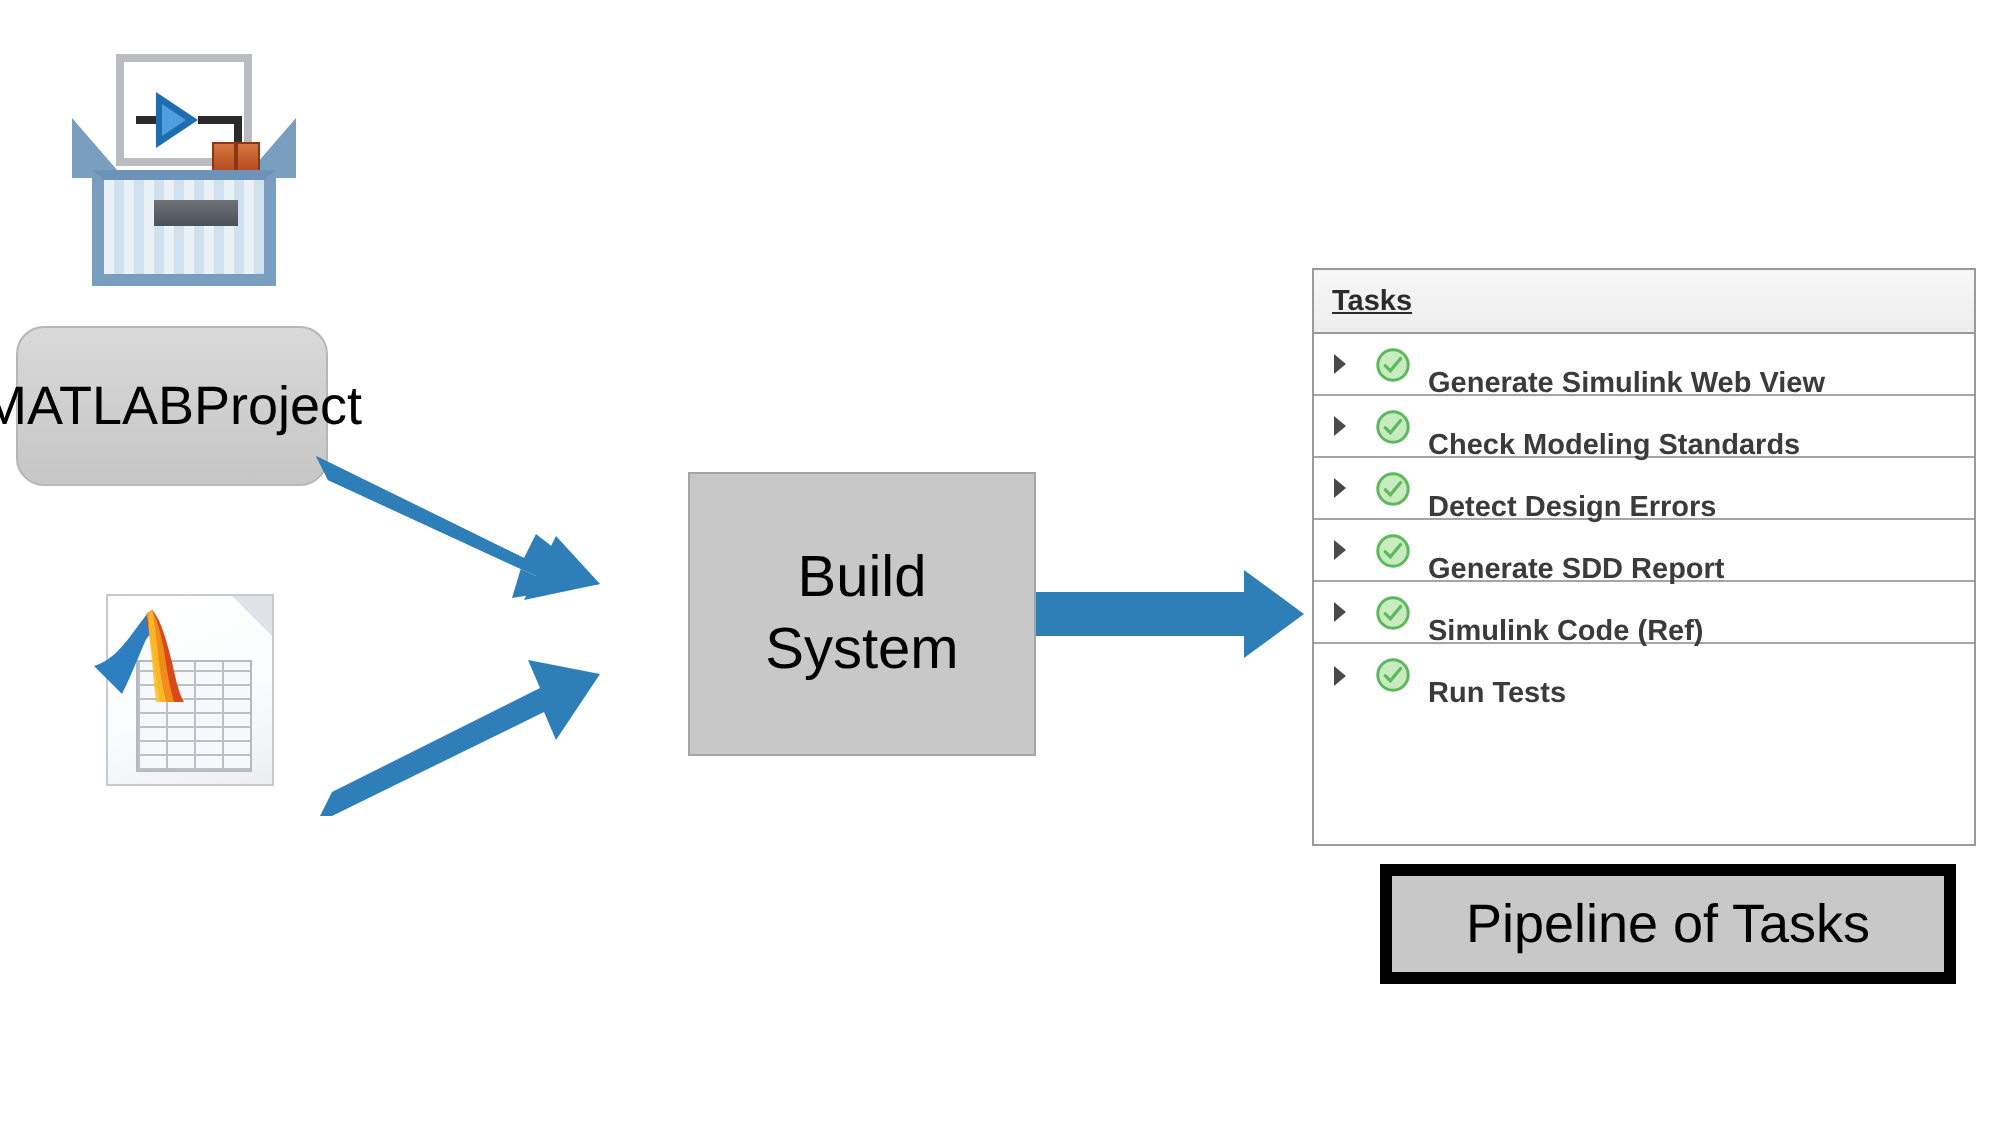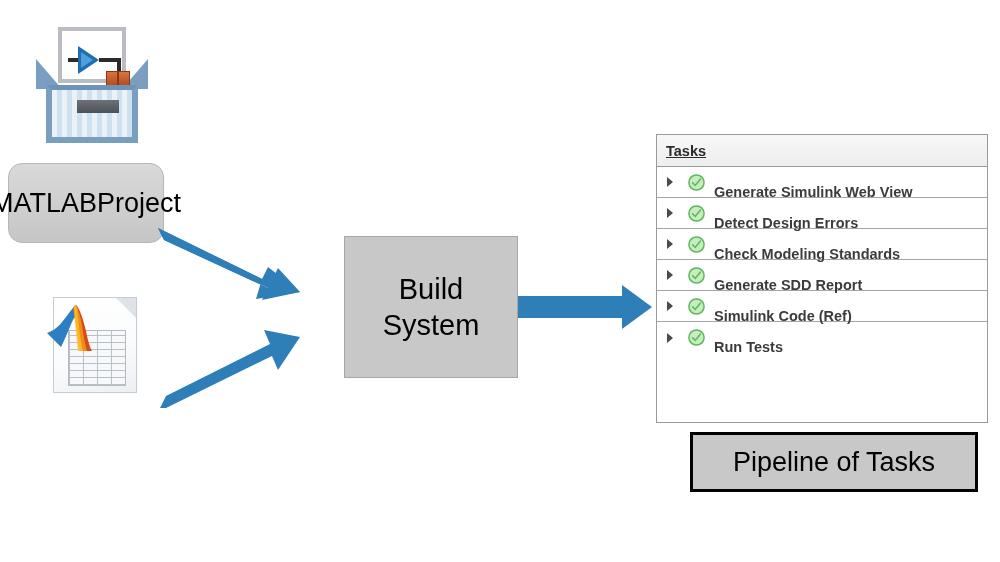--- a/index.html
+++ b/index.html
@@ -314,21 +314,21 @@
   }
 
   
   #pipeline-caption {
     position: absolute;
     left: 690px;
     top: 432px;
     width: 288px;
     height: 60px;
     background: #c8c8c8;
-    border: 3px solid #000000;
+    border: 6px solid #000000;
     box-sizing: border-box;
     display: flex;
     align-items: center;
     justify-content: center;
     font-size: 27px;
     color: #000000;
   }
 </style>
 </head>
 <body>
@@ -415,33 +415,33 @@
         <div class="task-row">
           <div class="expander">
             <i></i>
           </div>
           <div class="status-cell">
             <svg width="17" height="17" viewBox="0 0 17 17">
               <circle cx="8.5" cy="8.5" r="7.6" fill="#C8ECC0" stroke="#5EB85E" stroke-width="1.5"></circle>
               <path d="M4.6 8.8 L7.2 11.4 L12.3 5.2" fill="none" stroke="#5EB85E" stroke-width="1.6" stroke-linecap="round"></path>
             </svg>
           </div>
+          <div class="task-label">Check Modeling Standards</div>
+        </div>
+        <div class="task-row">
+          <div class="expander">
+            <i></i>
+          </div>
+          <div class="status-cell">
+            <svg width="17" height="17" viewBox="0 0 17 17">
+              <circle cx="8.5" cy="8.5" r="7.6" fill="#C8ECC0" stroke="#5EB85E" stroke-width="1.5"></circle>
+              <path d="M4.6 8.8 L7.2 11.4 L12.3 5.2" fill="none" stroke="#5EB85E" stroke-width="1.6" stroke-linecap="round"></path>
+            </svg>
+          </div>
           <div class="task-label">Detect Design Errors</div>
-        </div>
-        <div class="task-row">
-          <div class="expander">
-            <i></i>
-          </div>
-          <div class="status-cell">
-            <svg width="17" height="17" viewBox="0 0 17 17">
-              <circle cx="8.5" cy="8.5" r="7.6" fill="#C8ECC0" stroke="#5EB85E" stroke-width="1.5"></circle>
-              <path d="M4.6 8.8 L7.2 11.4 L12.3 5.2" fill="none" stroke="#5EB85E" stroke-width="1.6" stroke-linecap="round"></path>
-            </svg>
-          </div>
-          <div class="task-label">Check Modeling Standards</div>
         </div>
         <div class="task-row">
           <div class="expander">
             <i></i>
           </div>
           <div class="status-cell">
             <svg width="17" height="17" viewBox="0 0 17 17">
               <circle cx="8.5" cy="8.5" r="7.6" fill="#C8ECC0" stroke="#5EB85E" stroke-width="1.5"></circle>
               <path d="M4.6 8.8 L7.2 11.4 L12.3 5.2" fill="none" stroke="#5EB85E" stroke-width="1.6" stroke-linecap="round"></path>
             </svg>

